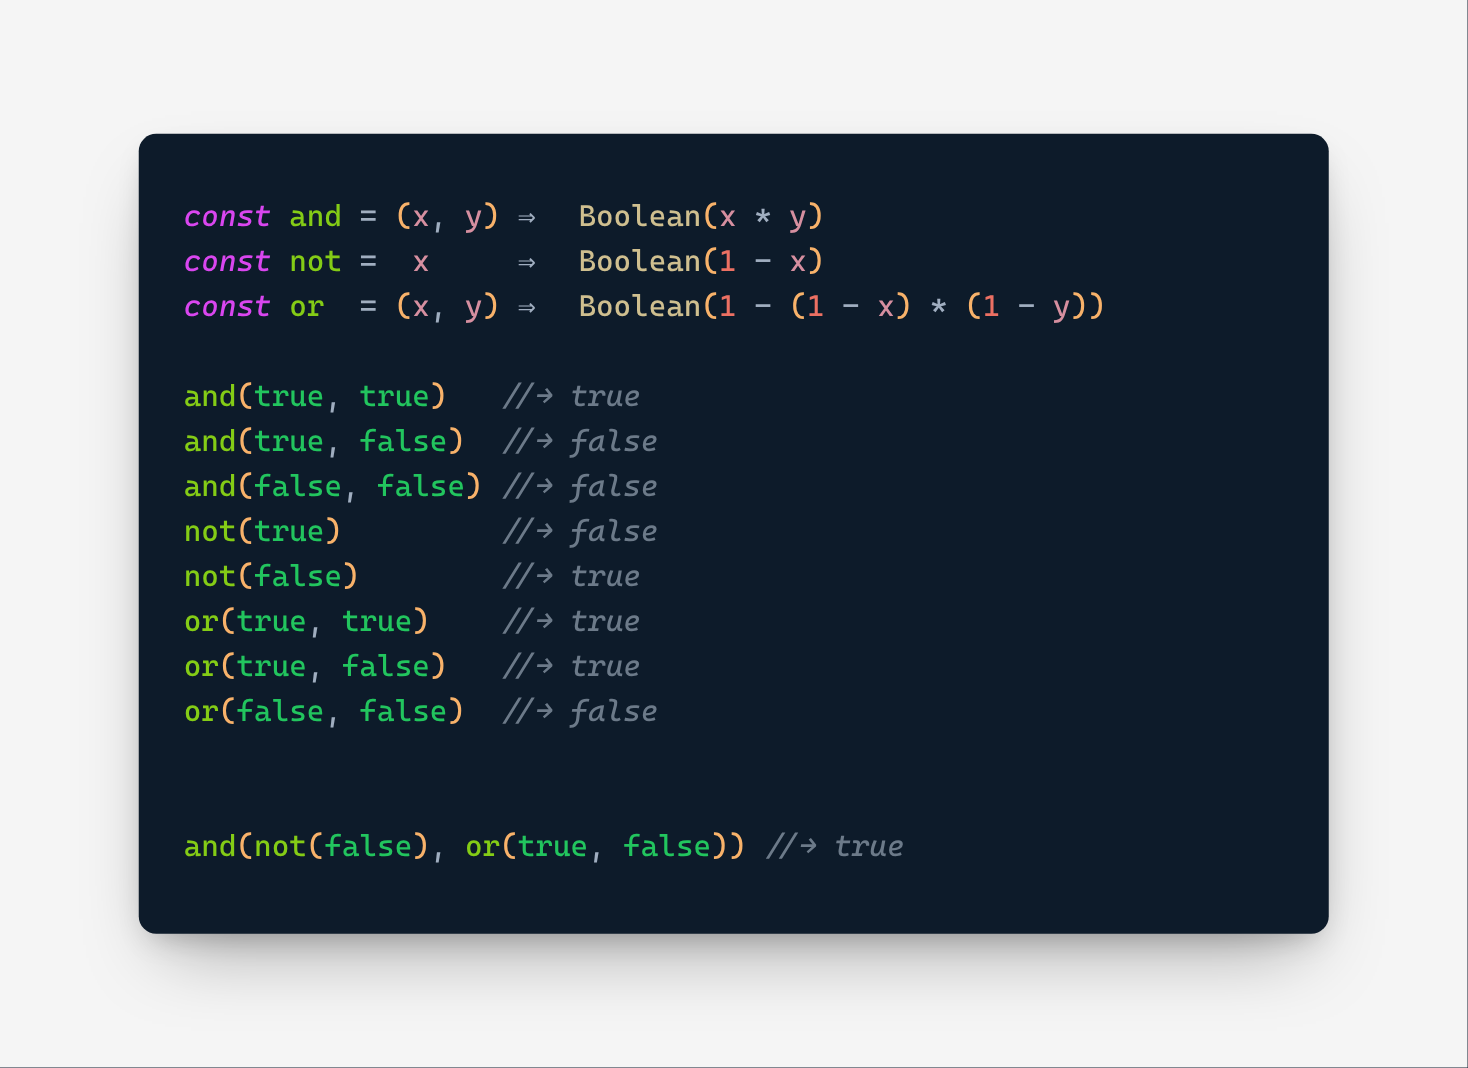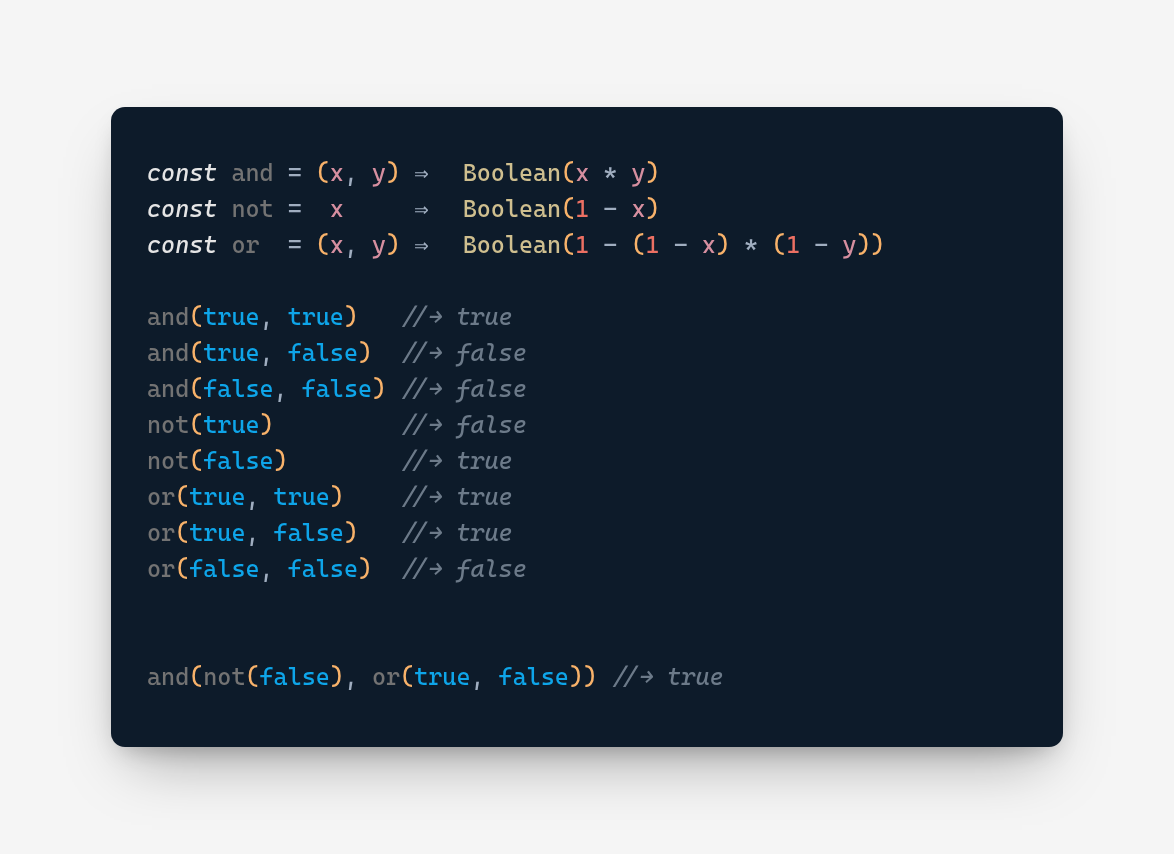--- a/index.html
+++ b/index.html
@@ -19,29 +19,29 @@
     padding: 48px 36px 52px 36px;
     box-shadow: 0 30px 60px -20px rgba(0,0,0,0.35), 0 10px 25px -10px rgba(0,0,0,0.25);
   }
   pre {
     font-family: inherit;
     font-size: 24px;
     line-height: 1.5;
     white-space: pre;
     color: #a0aec0;
   }
-  .kw   { color: #e5e5e5; font-style: italic; }           
-  .fn   { color: #737373; }                                
+  .kw   { color: #d946ef; font-style: italic; }           
+  .fn   { color: #84cc16; }                                
   .op   { color: #a0aec0; }                                
   .par  { color: #f8b26a; }                                
   .var  { color: #d68fa0; }                                
   .punc { color: #a0aec0; }                                
   .type { color: #cfbf8f; margin-left: 20px; }                                
   .num  { color: #ec7063; }                                
-  .bool { color: #0ea5e9; }                                
+  .bool { color: #22c55e; }                                
   .cmt  { color: #6c7a89; font-style: italic; }            
 </style>
 </head>
 <body>
 
 <div class="card">
   <pre id="code"><span><span class="kw">const</span><span> </span><span class="fn">and</span><span> </span><span class="op">=</span><span> </span><span class="par">(</span><span class="var">x</span><span class="punc">,</span><span> </span><span class="var">y</span><span class="par">)</span><span> </span><span class="op">⇒</span><span> </span><span class="type">Boolean</span><span class="par">(</span><span class="var">x</span><span> </span><span class="op">*</span><span> </span><span class="var">y</span><span class="par">)</span></span>
 <span><span class="kw">const</span><span> </span><span class="fn">not</span><span> </span><span class="op">=</span><span>  </span><span class="var">x</span><span>     </span><span class="op">⇒</span><span> </span><span class="type">Boolean</span><span class="par">(</span><span class="num">1</span><span> </span><span class="op">-</span><span> </span><span class="var">x</span><span class="par">)</span></span>
 <span><span class="kw">const</span><span> </span><span class="fn">or</span><span>  </span><span class="op">=</span><span> </span><span class="par">(</span><span class="var">x</span><span class="punc">,</span><span> </span><span class="var">y</span><span class="par">)</span><span> </span><span class="op">⇒</span><span> </span><span class="type">Boolean</span><span class="par">(</span><span class="num">1</span><span> </span><span class="op">-</span><span> </span><span class="par">(</span><span class="num">1</span><span> </span><span class="op">-</span><span> </span><span class="var">x</span><span class="par">)</span><span> </span><span class="op">*</span><span> </span><span class="par">(</span><span class="num">1</span><span> </span><span class="op">-</span><span> </span><span class="var">y</span><span class="par">))</span></span>
 <span>&nbsp;</span>

